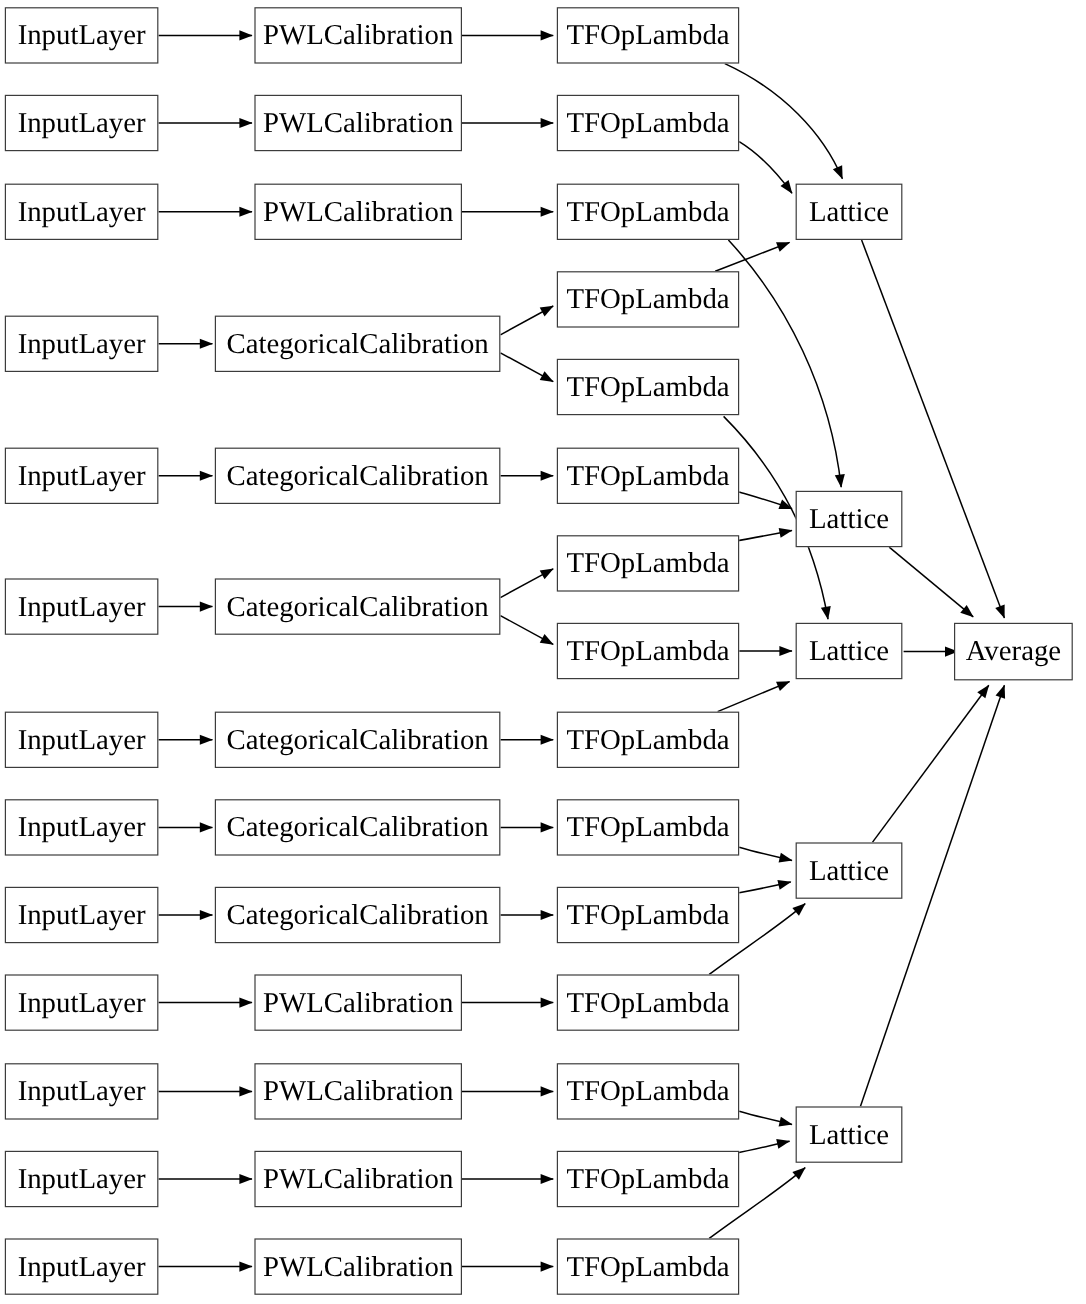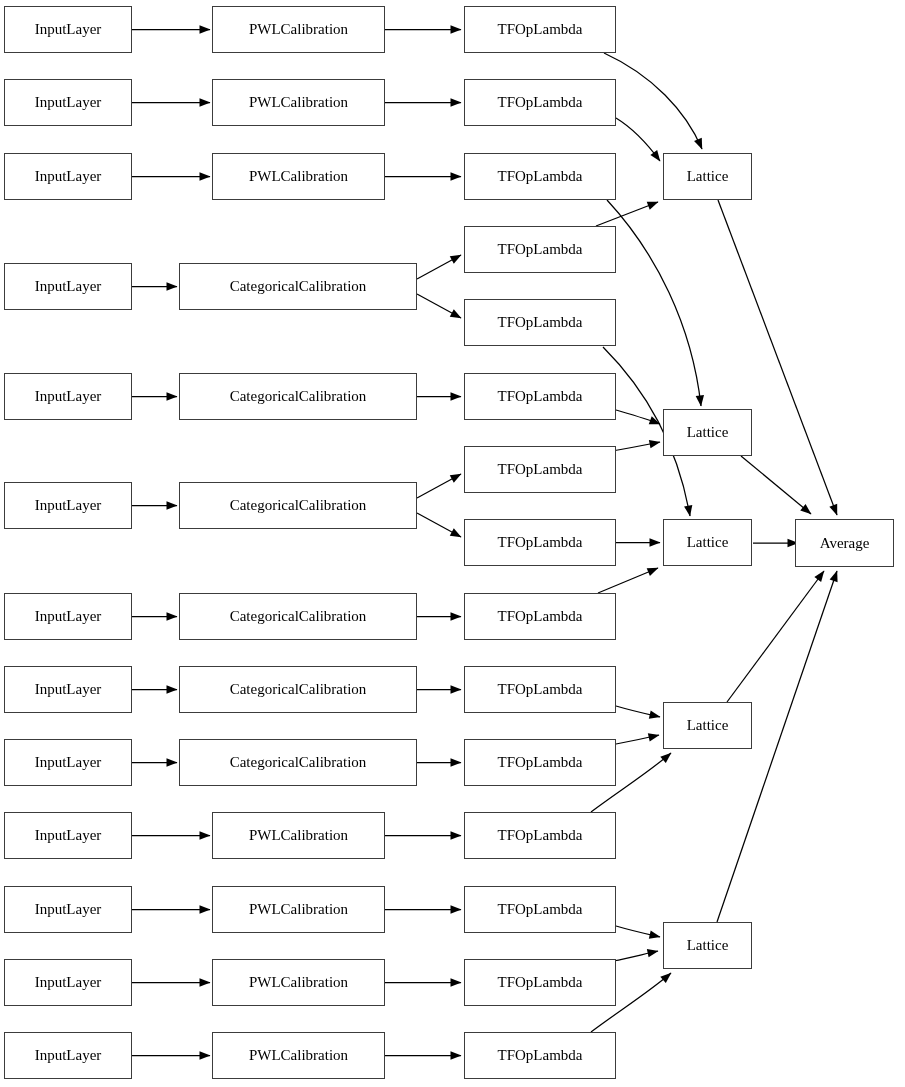--- a/index.html
+++ b/index.html
@@ -23,21 +23,21 @@
     height: 1087px;
   }
   .node {
     position: absolute;
     box-sizing: border-box;
     background: #ffffff;
     border: 1.5px solid #3c3c3c;
     display: flex;
     align-items: center;
     justify-content: center;
-    font-size: 15px;
+    font-size: 24px;
     line-height: 1;
     color: #000000;
     white-space: nowrap;
   }
   .edge {
     fill: none;
     stroke: #000000;
     stroke-width: 1.25;
   }
 </style>

